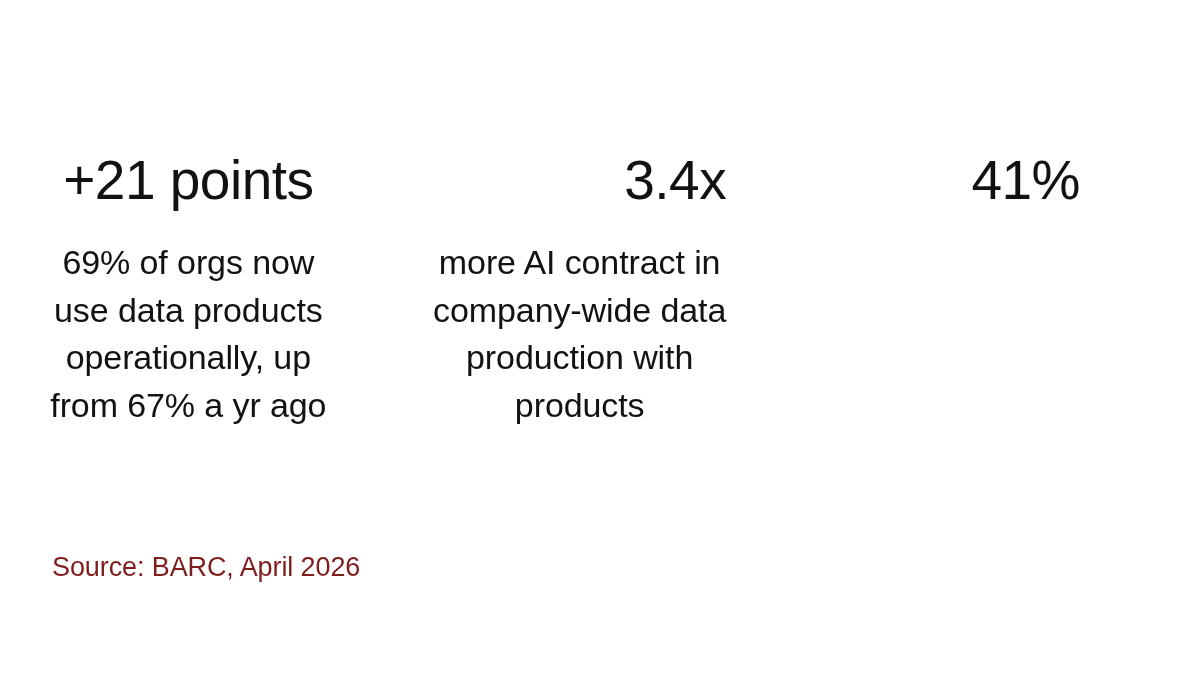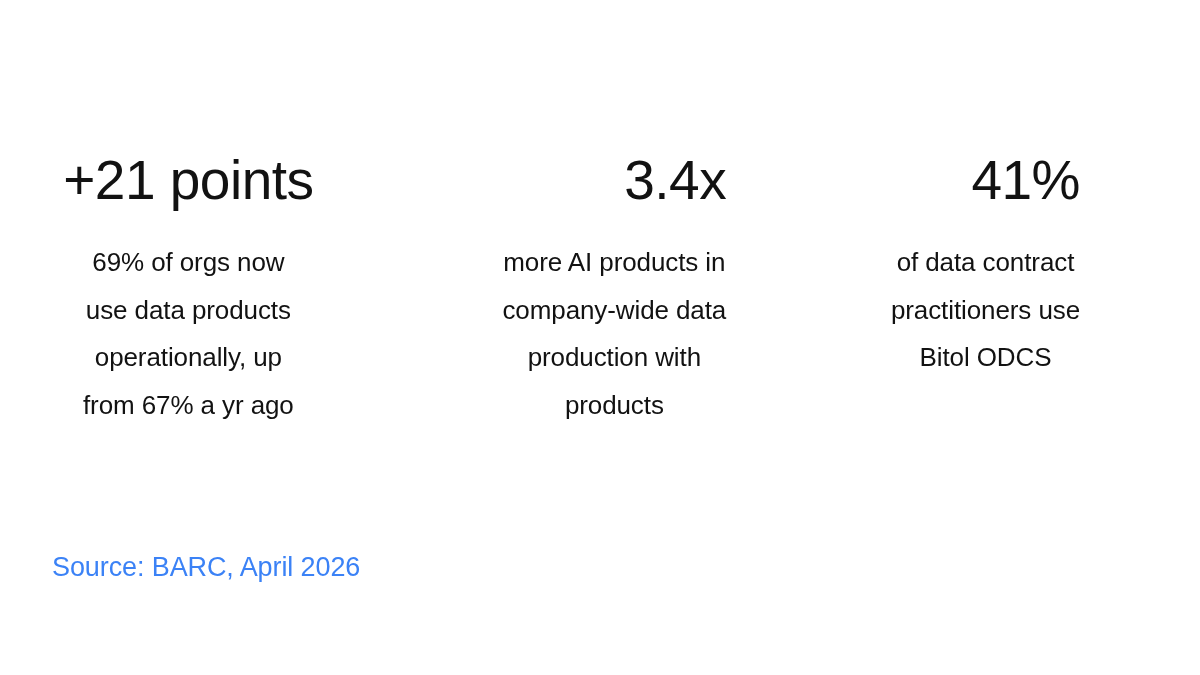--- a/index.html
+++ b/index.html
@@ -56,42 +56,42 @@
     font-weight: 400;
     letter-spacing: -0.5px;
     white-space: nowrap;
     margin: 0;
     color: #121212;
   }
 
   .stat-body {
     margin: 0;
     margin-top: 27px;
-    font-size: 26px;
+    font-size: 34px;
     line-height: 47.5px;
     font-weight: 400;
     letter-spacing: -0.1px;
     color: #121212;
   }
 
   .stat-body .line {
     display: block;
     white-space: nowrap;
   }
 
   
   .source-note {
     position: absolute;
     left: 52px;
     top: 550px;
     font-size: 27px;
     line-height: 34px;
     font-weight: 400;
     letter-spacing: -0.1px;
-    color: #3b82f6;
+    color: #7f1d1d;
     white-space: nowrap;
     margin: 0;
     text-align: right;
   }
 </style>
 </head>
 <body>
 
 <div class="slide">
 
@@ -103,33 +103,28 @@
         <span class="line">69% of orgs now</span>
         <span class="line">use data products</span>
         <span class="line">operationally, up</span>
         <span class="line">from 67% a yr ago</span>
       </div>
     </div>
 
     <div class="stat-col col-2">
       <div class="stat-headline">3.4x</div>
       <div class="stat-body">
-        <span class="line">more AI products in</span>
+        <span class="line">more AI contract in</span>
         <span class="line">company-wide data</span>
         <span class="line">production with</span>
         <span class="line">products</span>
       </div>
     </div>
 
     <div class="stat-col col-3">
       <div class="stat-headline">41%</div>
-      <div class="stat-body">
-        <span class="line">of data contract</span>
-        <span class="line">practitioners use</span>
-        <span class="line">Bitol ODCS</span>
-      </div>
     </div>
 
   </div>
 
   <div class="source-note">Source: BARC, April 2026</div>
 
 </div>
 
 </body></html>

